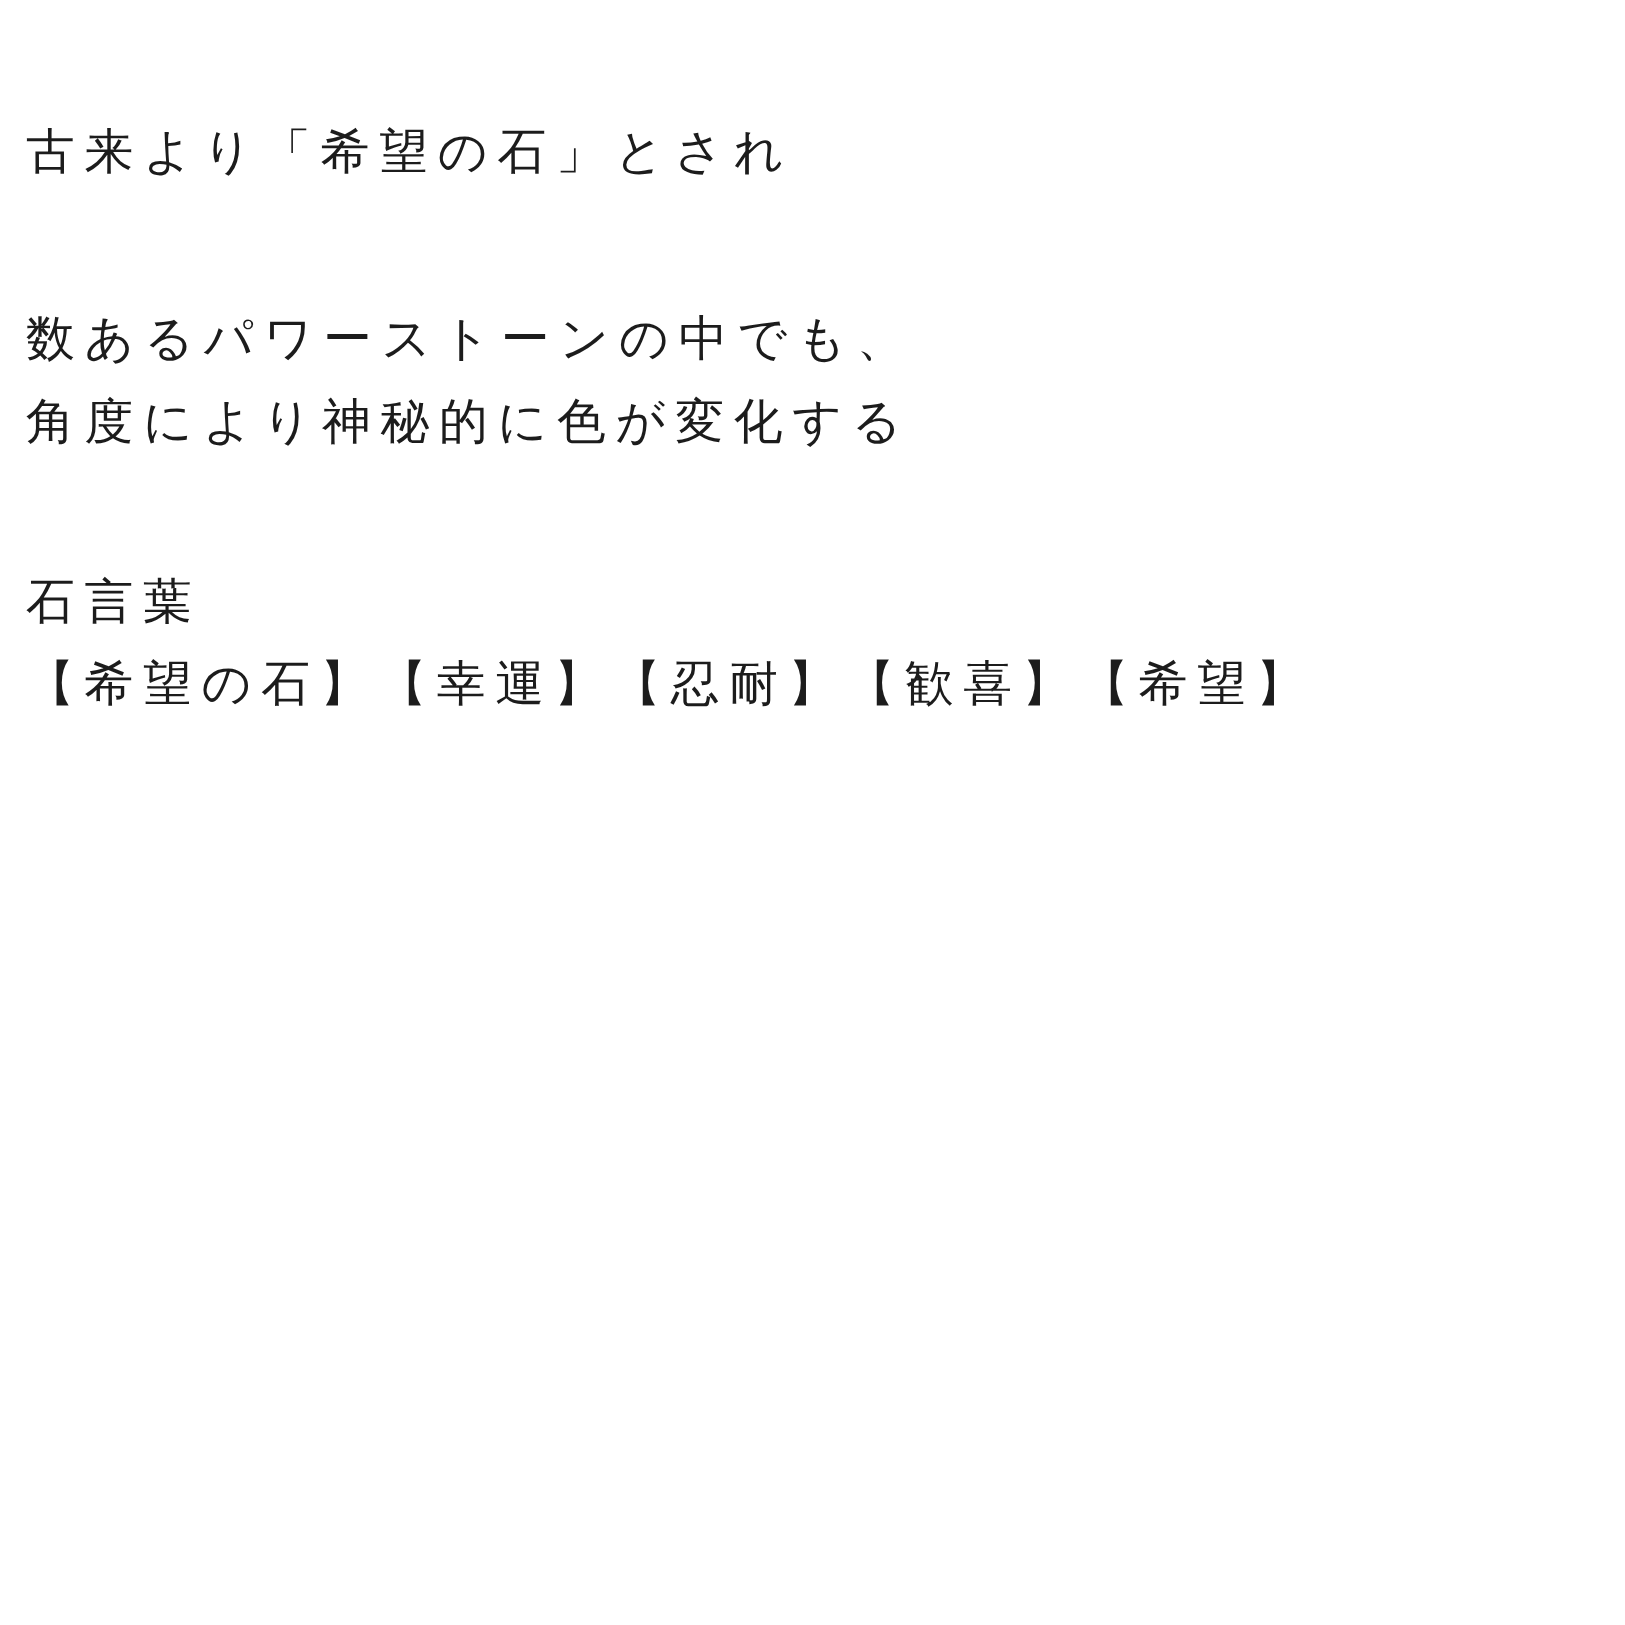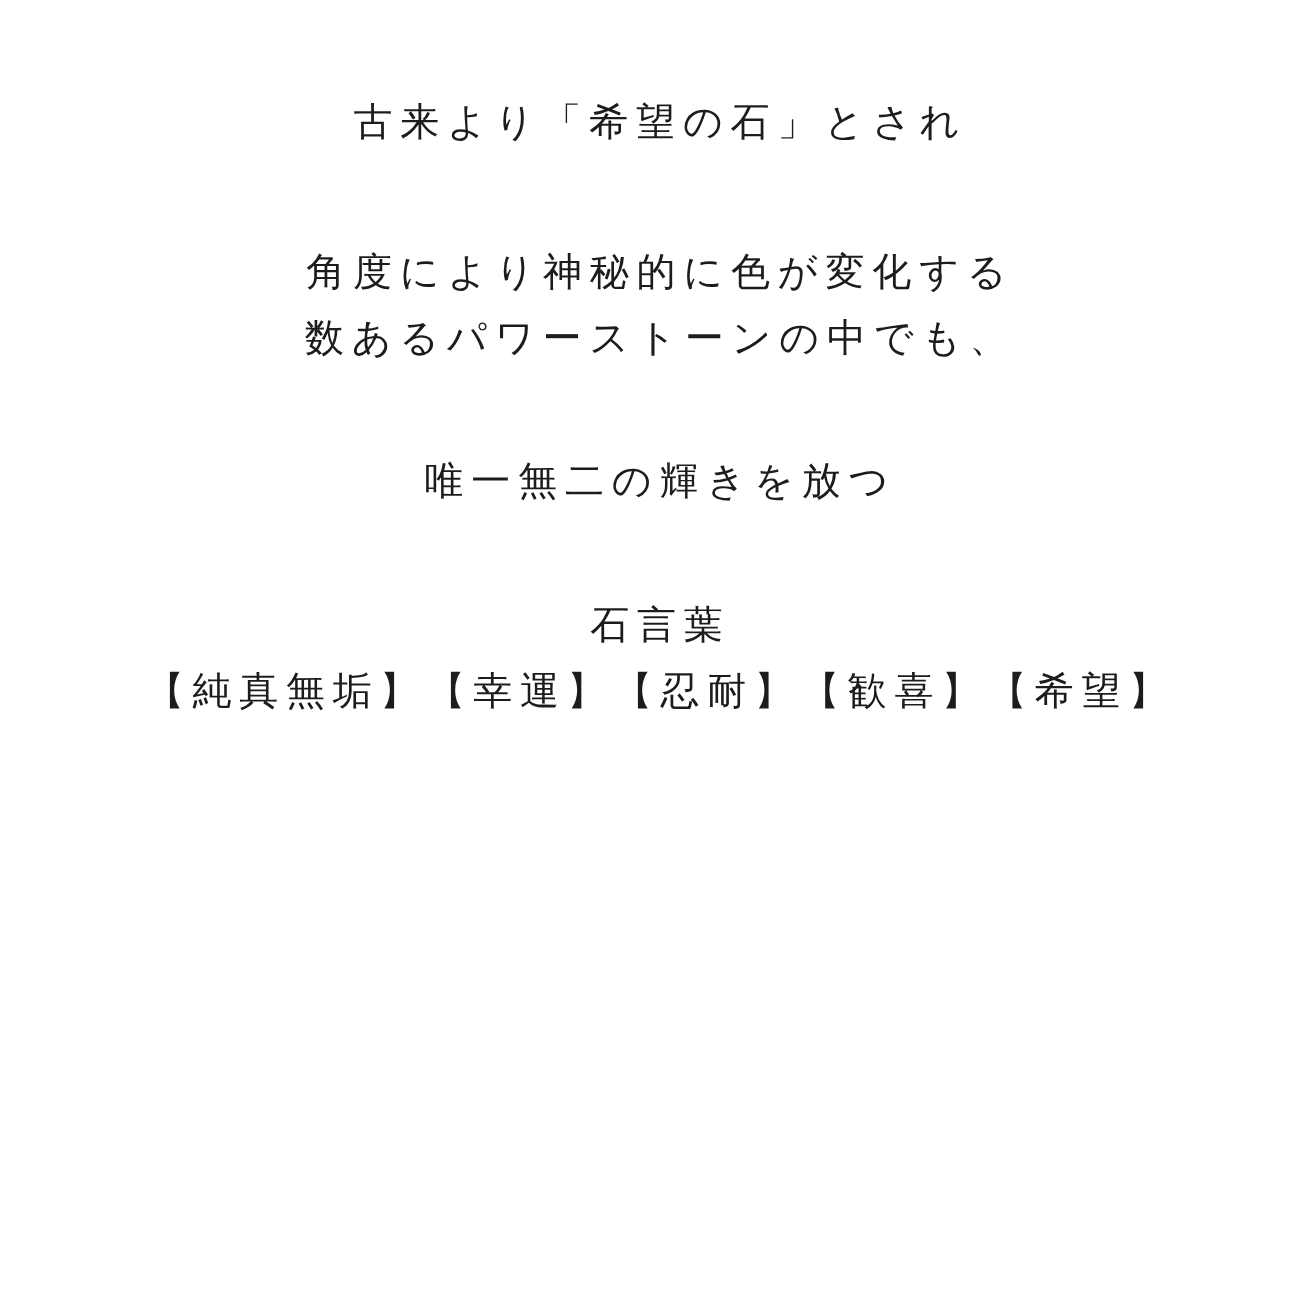--- a/index.html
+++ b/index.html
@@ -16,47 +16,45 @@
     overflow: hidden;
     padding-top: 89px;
     font-family: "DejaVu Serif", "Liberation Serif", serif;
   }
   .line {
     font-size: 39px;
     line-height: 66px;
     letter-spacing: 0.2em;
     text-indent: 0.2em; 
     color: #1c1c1c;
-    text-align: center;
     font-weight: 400;
     white-space: nowrap;
     margin-left: 13px;
   }
   .block-feature   { margin-top: 84px;  }
   .block-origin    { margin-top: 77px;  }
   .block-stoneinfo { margin-top: 152px; }
   .block-language  { margin-top: 78px;  }
 </style>
 </head>
 <body>
 
 <div class="page">
 
   <div class="block block-intro">
     <p class="line">古来より「希望の石」とされ</p>
   </div>
 
   <div class="block block-feature">
+    <p class="line">数あるパワーストーンの中でも、</p>
     <p class="line">角度により神秘的に色が変化する</p>
-    <p class="line">数あるパワーストーンの中でも、</p>
   </div>
 
   <div class="block block-origin">
-    <p class="line">唯一無二の輝きを放つ</p>
   </div>
 
 
   <div class="block block-language">
     <p class="line">石言葉</p>
-    <p class="line">【純真無垢】【幸運】【忍耐】【歓喜】【希望】</p>
+    <p class="line">【希望の石】【幸運】【忍耐】【歓喜】【希望】</p>
   </div>
 
 </div>
 
 </body></html>

